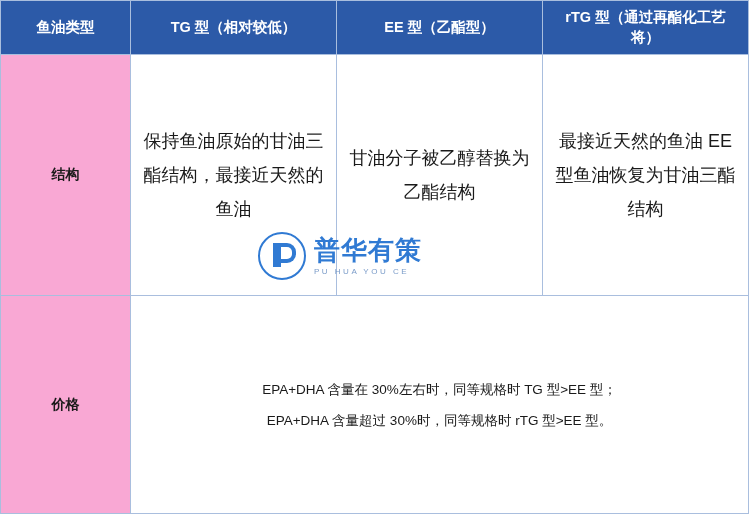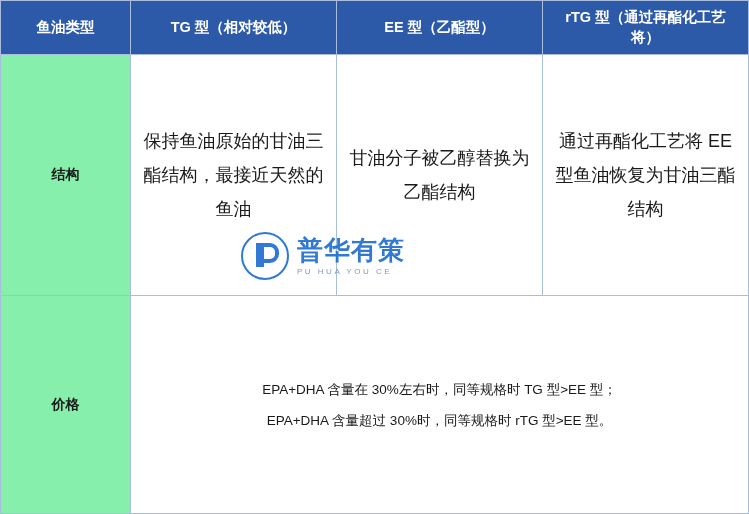--- a/index.html
+++ b/index.html
@@ -38,21 +38,21 @@
     font-size: 14.5px;
     font-weight: bold;
     border: 1px solid #2c5aa8;
     height: 48px;
     line-height: 1.4;
   }
   .col-label {
     width: 130px;
   }
   .row-label {
-    background: #86efac;
+    background: #f9a8d4;
     font-size: 14px;
     font-weight: bold;
     color: #1a1a1a;
   }
   .cell {
     background: #ffffff;
     font-size: 18px;
     color: #1a1a1a;
     line-height: 1.9;
   }
@@ -64,21 +64,21 @@
   .price-cell {
     text-align: left;
     padding-left: 22px;
     line-height: 2.3;
     font-size: 13.5px;
   }
   .price-cell div { white-space: nowrap; }
   
   .watermark {
     position: absolute;
-    left: 241px;
+    left: 258px;
     top: 232px;
     display: flex;
     align-items: center;
     gap: 8px;
     pointer-events: none;
     opacity: 0.92;
   }
   .wm-logo {
     width: 44px;
     height: 44px;
@@ -137,21 +137,21 @@
         <th>TG 型（相对较低）</th>
         <th>EE 型（乙酯型）</th>
         <th>rTG 型（通过再酯化工艺将）</th>
       </tr>
     </thead>
     <tbody>
       <tr class="r-structure">
         <td class="row-label">结构</td>
         <td class="cell">保持鱼油原始的甘油三酯结构，最接近天然的鱼油</td>
         <td class="cell">甘油分子被乙醇替换为乙酯结构</td>
-        <td class="cell">通过再酯化工艺将 EE 型鱼油恢复为甘油三酯结构</td>
+        <td class="cell">最接近天然的鱼油 EE 型鱼油恢复为甘油三酯结构</td>
       </tr>
       <tr class="r-price">
         <td class="row-label">价格</td>
         <td class="cell price-cell" colspan="3">
           <div>EPA+DHA 含量在 30%左右时，同等规格时 TG 型&gt;EE 型；</div>
           <div>EPA+DHA 含量超过 30%时，同等规格时 rTG 型&gt;EE 型。</div>
         </td>
       </tr>
     </tbody>
   </table>

